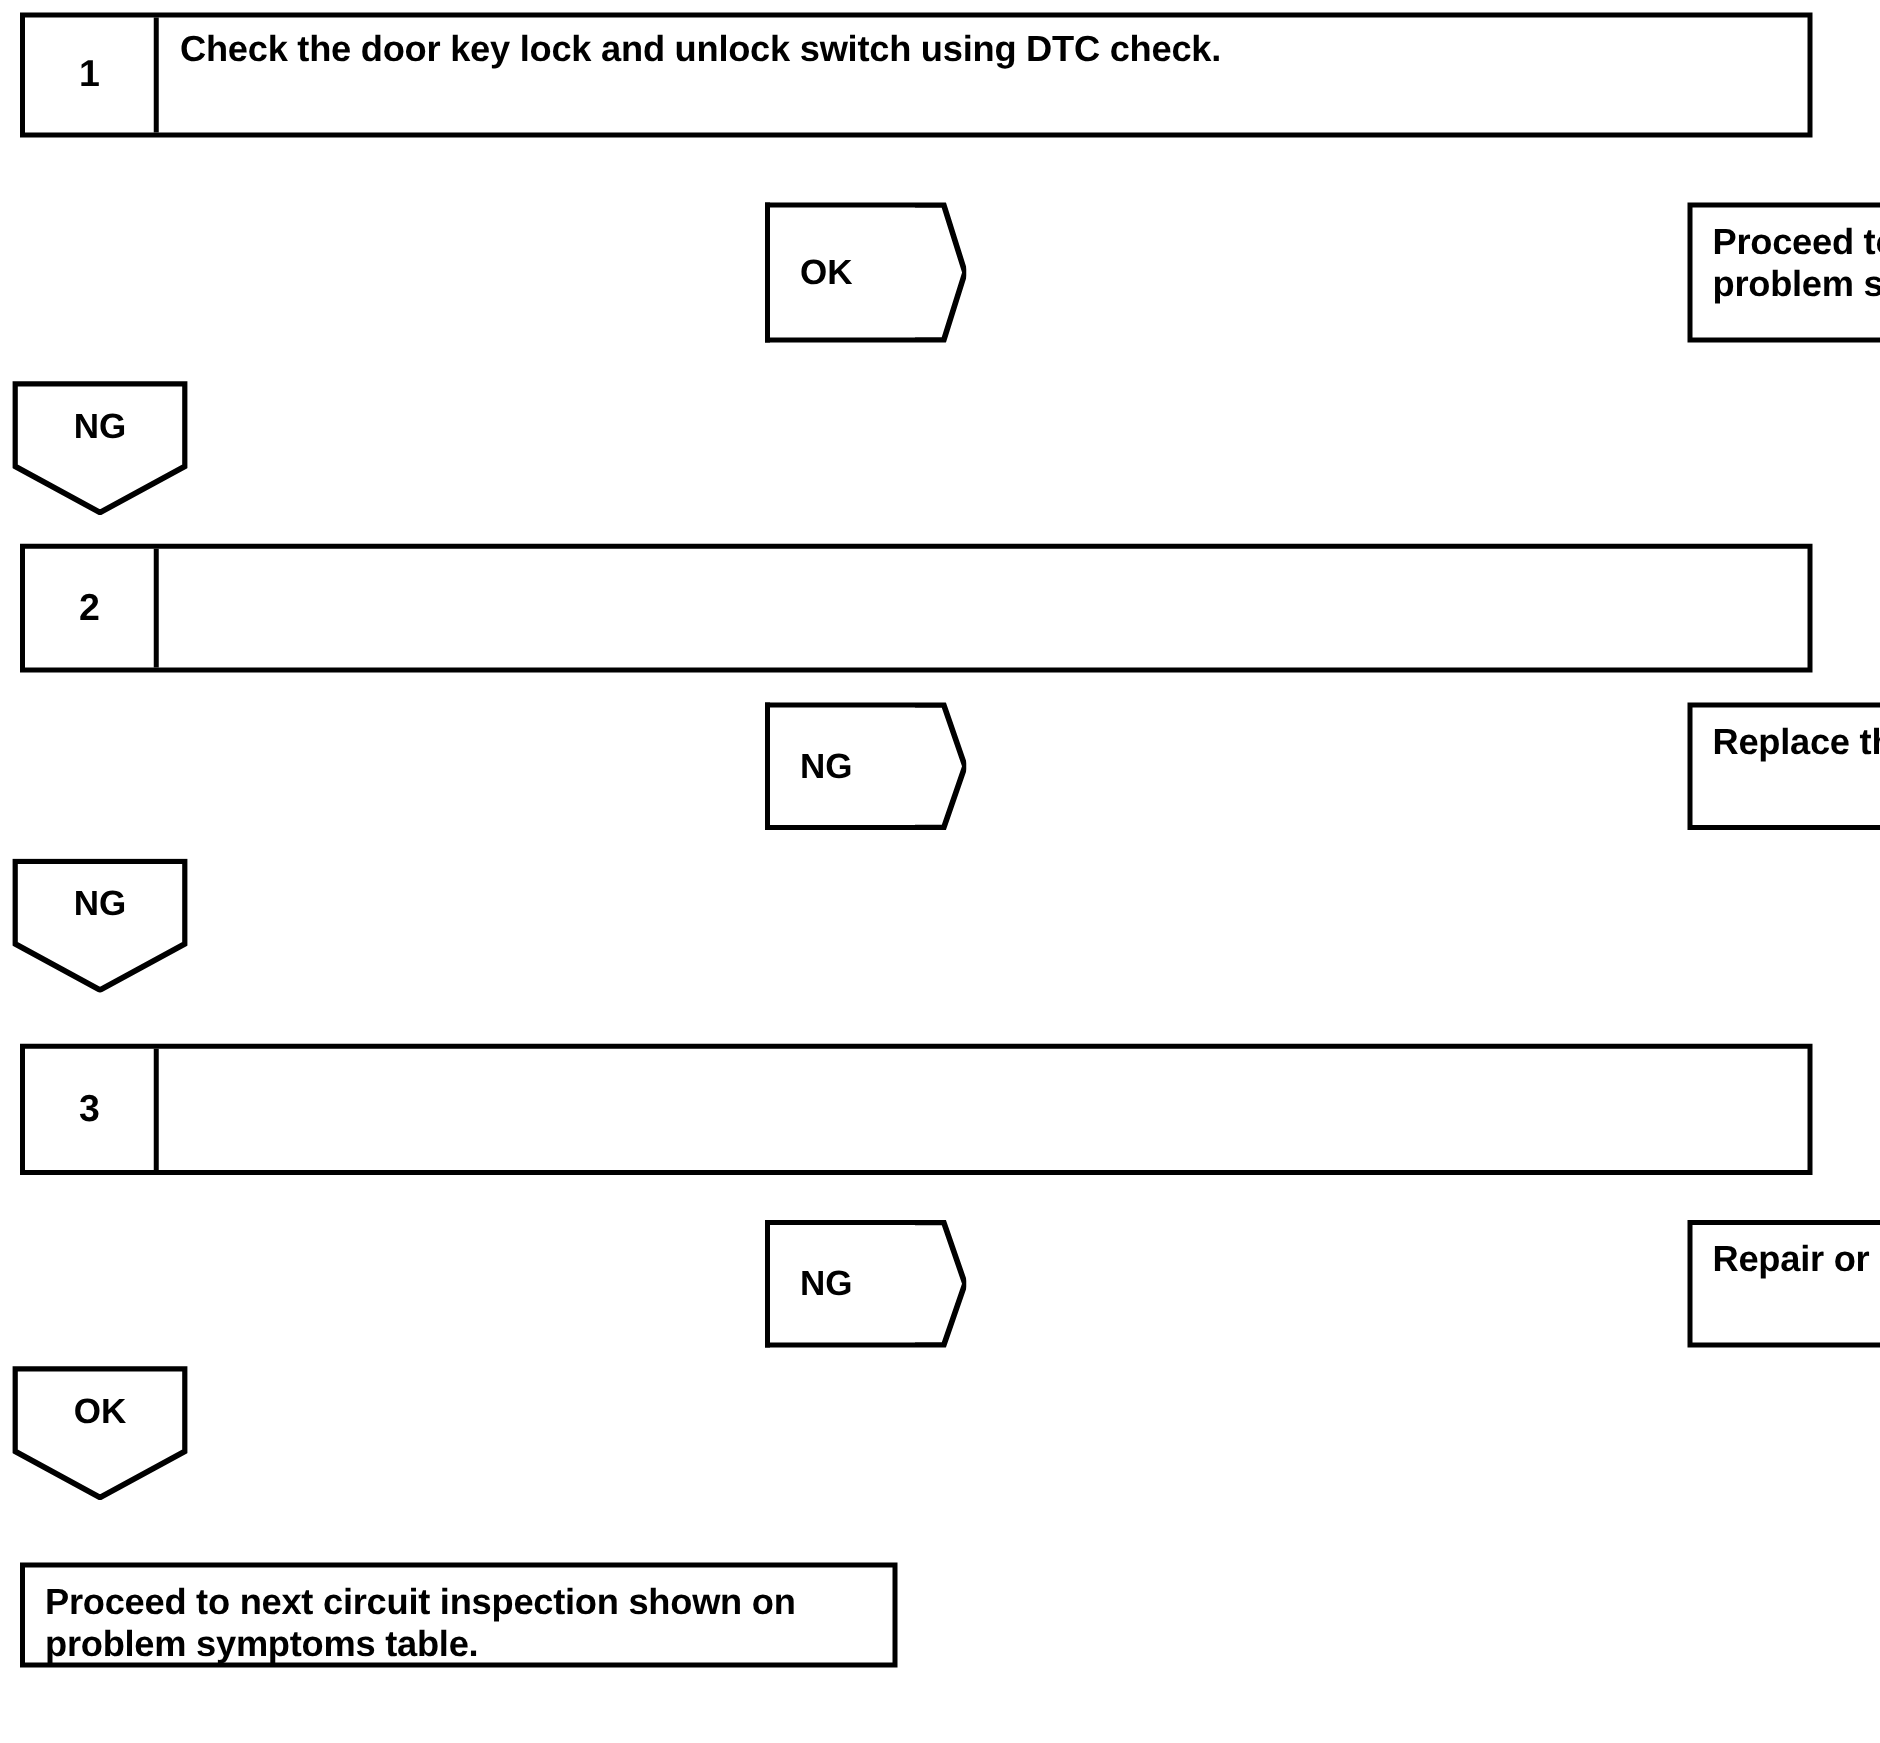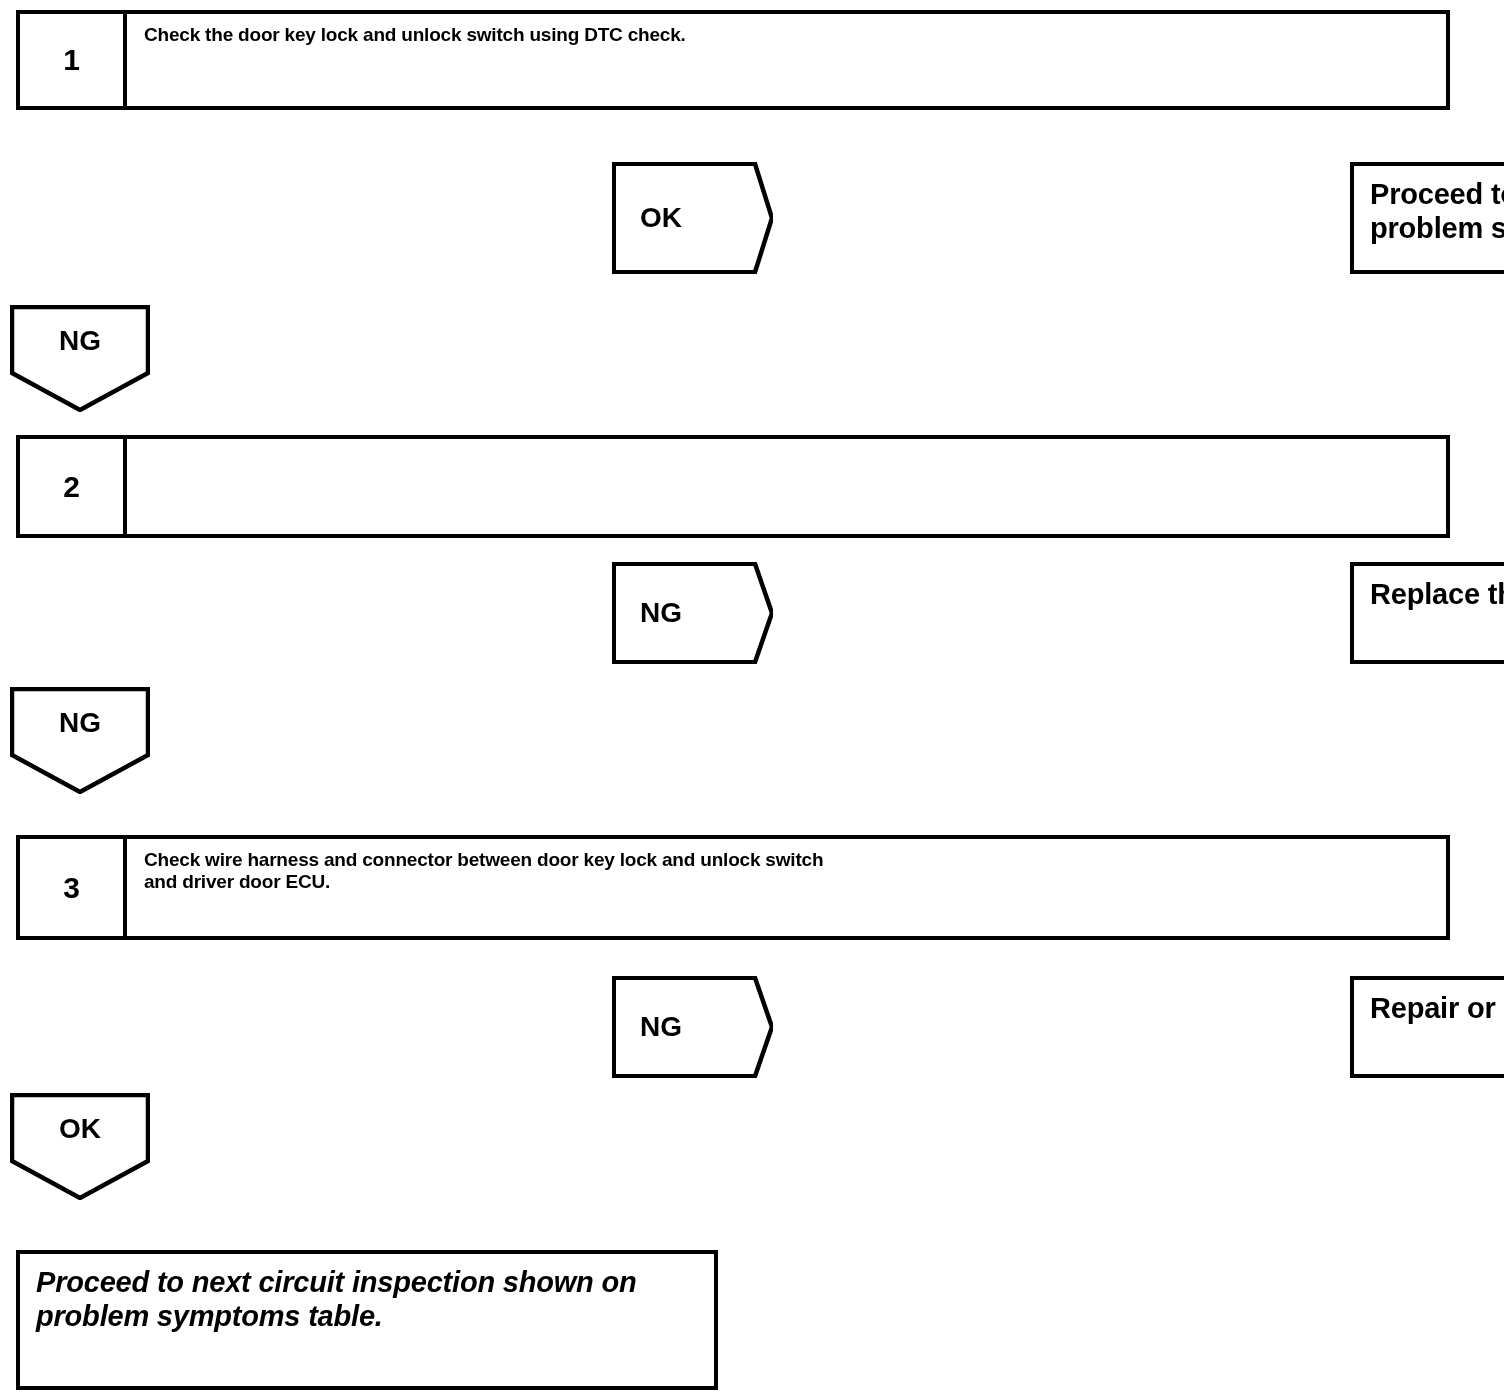--- a/index.html
+++ b/index.html
@@ -41,21 +41,21 @@
     display: flex;
     align-items: center;
     justify-content: center;
     font-size: 30px;
     font-weight: bold;
     letter-spacing: 0px;
   }
   .step-text {
     flex: 1 1 auto;
     padding: 10px 0 0 17px;
-    font-size: 19px;
+    font-size: 29px;
     font-weight: bold;
     line-height: 1.17;
     letter-spacing: -0.2px;
     white-space: pre-line;
     border-radius: 21px;
   }
 
   
   .branch {
     position: absolute;
@@ -202,22 +202,20 @@
 
   <div class="down-tag" style="left:10px; top:687px;">
     <svg viewBox="0 0 140 107" preserveAspectRatio="none">
       <polygon points="2,2 138,2 138,68 70,105 2,68" fill="#ffffff" stroke="#000000" stroke-width="4.5" stroke-linejoin="miter" vector-effect="non-scaling-stroke"></polygon>
     </svg>
     <div class="dt-label">NG</div>
   </div>
 
   <div class="step-box" style="left:16px; top:835px; width:1434px; height:105px;">
     <div class="step-num">3</div>
-    <div class="step-text">Check wire harness and connector between door key lock and unlock switch
-and driver door ECU.</div>
   </div>
 
   <div class="branch" style="left:612px; top:976px; width:838px; height:102px;">
     <div class="branch-tag">
       <span>NG</span>
       <span class="tag-point">
         <svg viewBox="0 0 42 110" preserveAspectRatio="none">
           <polyline points="1,2 24,2 41,55 24,108 1,108" fill="#ffffff" stroke="#000000" stroke-width="4.5" stroke-linejoin="miter" vector-effect="non-scaling-stroke"></polyline>
         </svg>
       </span>
@@ -227,18 +225,18 @@
     </div>
   </div>
 
   <div class="down-tag" style="left:10px; top:1093px;">
     <svg viewBox="0 0 140 107" preserveAspectRatio="none">
       <polygon points="2,2 138,2 138,68 70,105 2,68" fill="#ffffff" stroke="#000000" stroke-width="4.5" stroke-linejoin="miter" vector-effect="non-scaling-stroke"></polygon>
     </svg>
     <div class="dt-label">OK</div>
   </div>
 
-  <div class="terminal-box" style="left:16px; top:1250px; width:702px; height:140px;font-style:italic;">
+  <div class="terminal-box" style="left:16px; top:1250px; width:702px; height:84px;">
     <div class="tb-text">Proceed to next circuit inspection shown on
 problem symptoms table.</div>
   </div>
 
 </div>
 
 </body></html>

